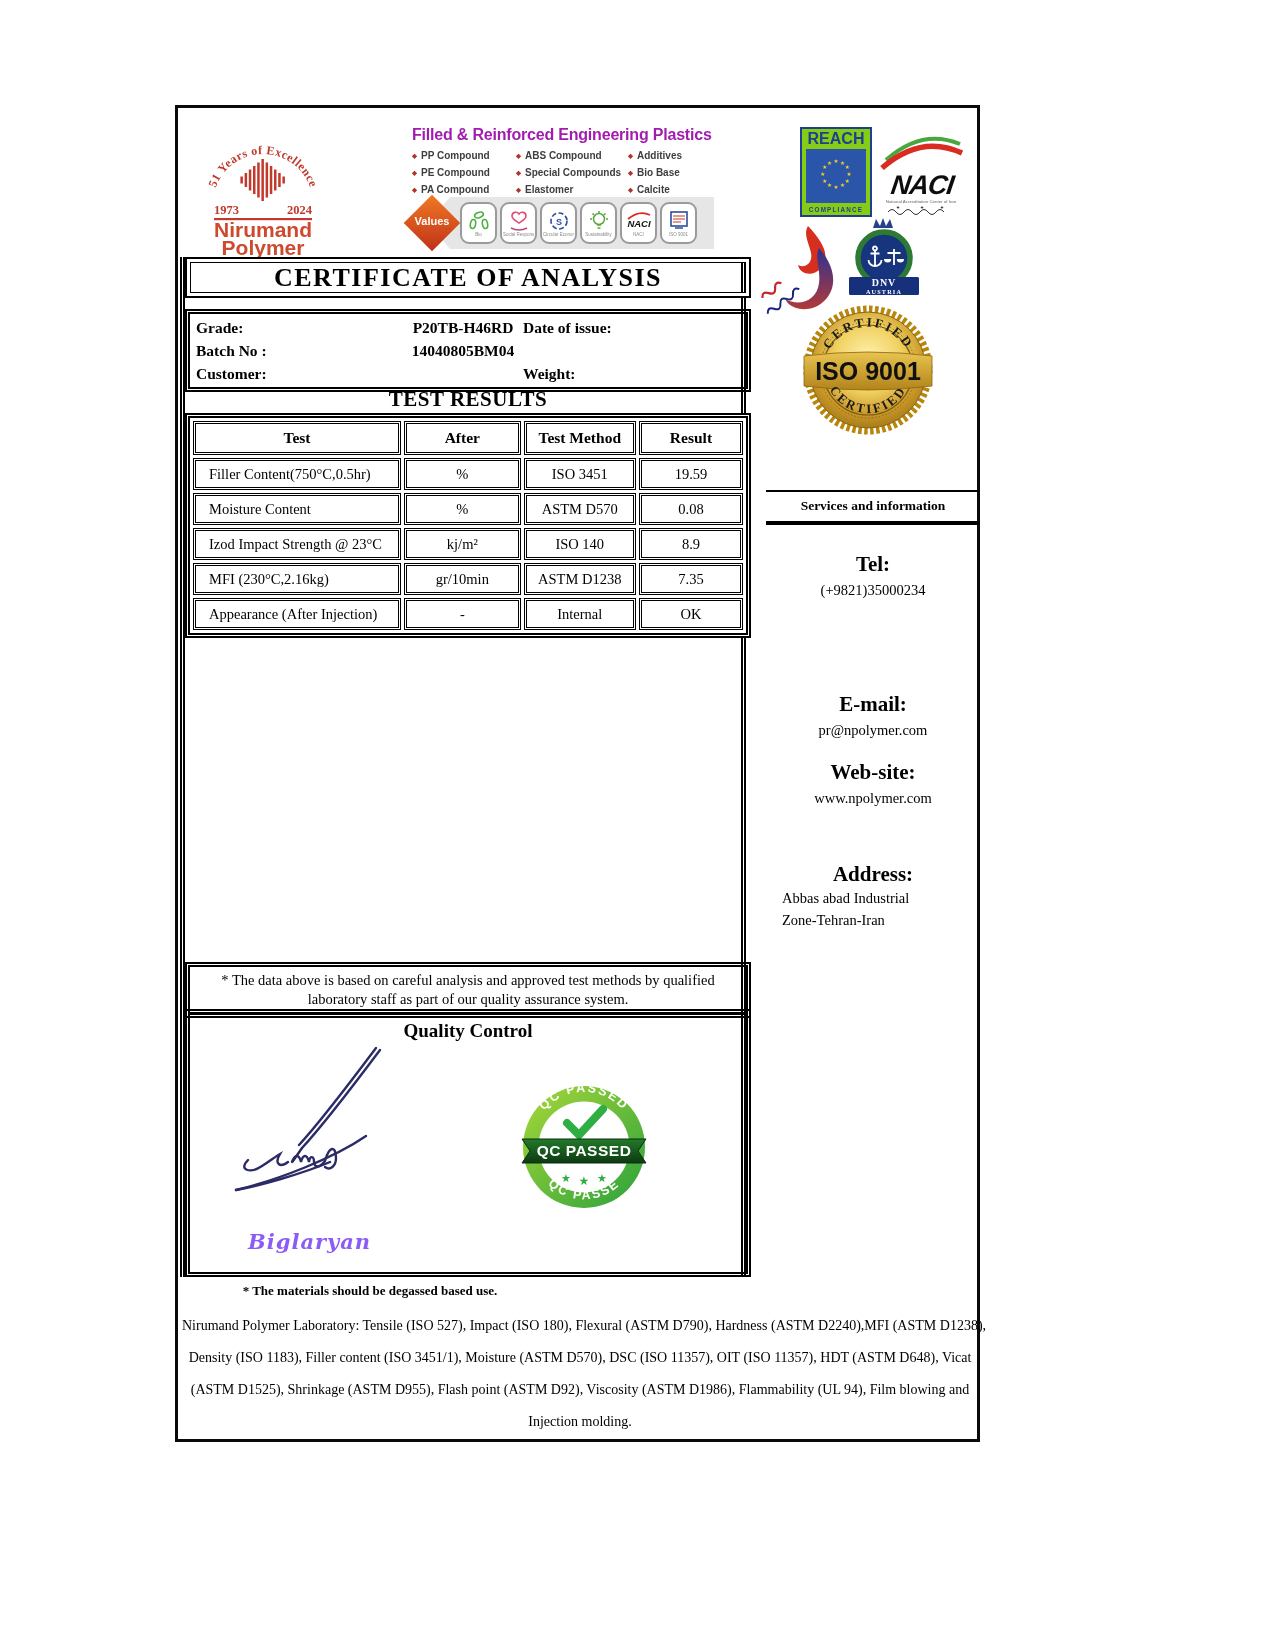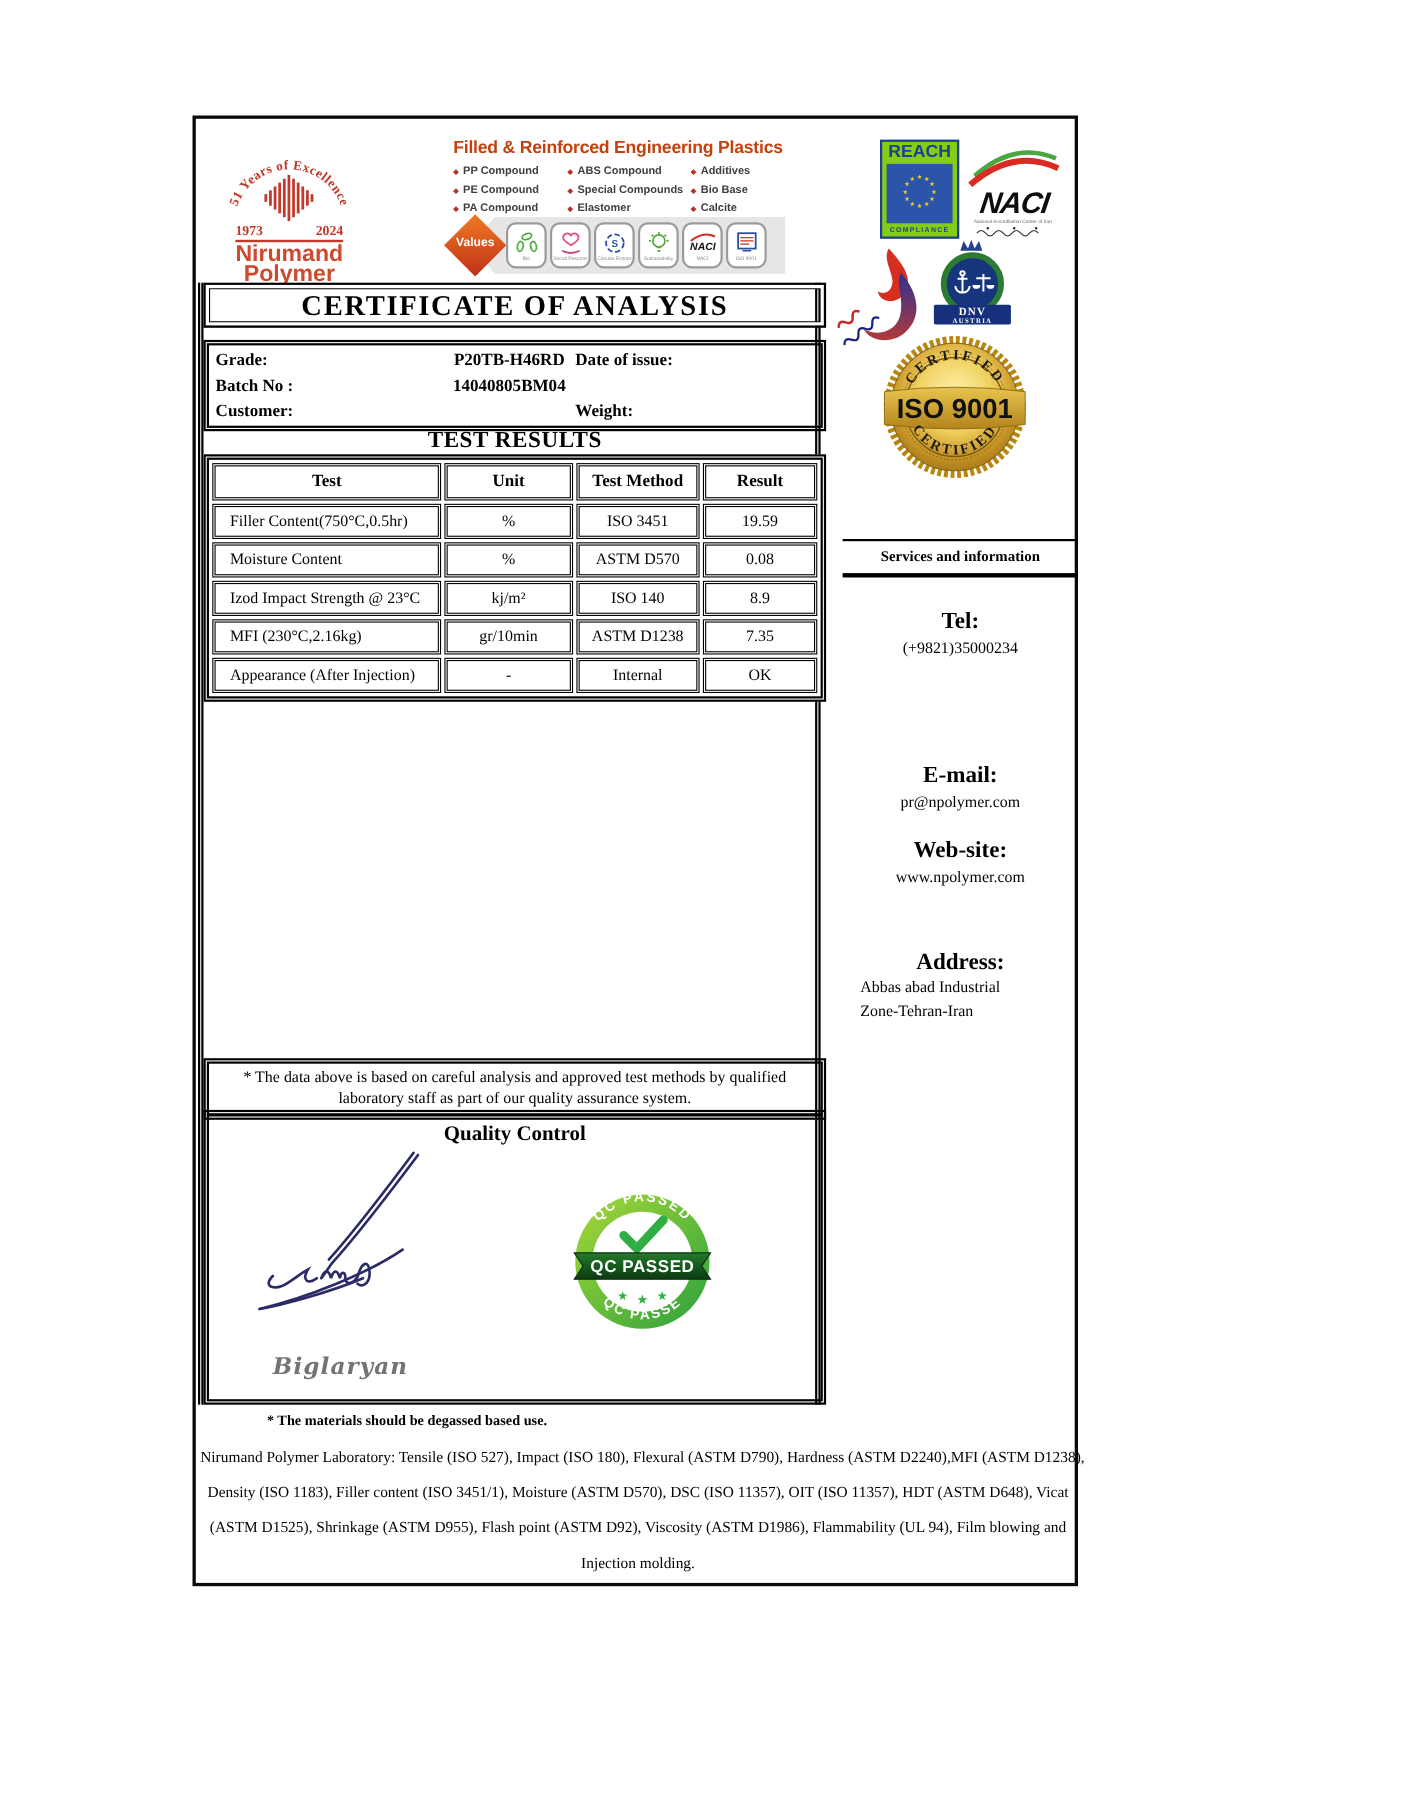--- a/index.html
+++ b/index.html
@@ -5,21 +5,21 @@
   html,body{margin:0;padding:0;background:#fff;}
   .page{position:relative;width:1275px;height:1650px;background:#fff;overflow:hidden;
         font-family:"Liberation Serif",serif;color:#000;}
   .abs{position:absolute;}
   
   .doc-border{left:175px;top:105px;width:799px;height:1331px;border:3px solid #0a0a0a;}
   
   .nirumand-logo{left:188px;top:118px;}
   .products{left:412px;top:126px;width:302px;}
   .products-title{font-family:"Liberation Sans",sans-serif;font-weight:700;font-size:16px;
-                  color:#c2410c;letter-spacing:-0.2px;white-space:nowrap;}
+                  color:#a21caf;letter-spacing:-0.2px;white-space:nowrap;}
   .bullet-cols{display:flex;margin-top:6px;}
   .bullet-col{display:flex;flex-direction:column;gap:6px;}
   .bullet-col.c1{width:104px}.bullet-col.c2{width:112px}.bullet-col.c3{width:80px}
   .bullet-item{display:flex;align-items:center;font-family:"Liberation Sans",sans-serif;
                font-weight:700;font-size:10px;color:#3e3e3e;white-space:nowrap;}
   .bullet-item i{font-style:normal;font-size:6.5px;color:#b3352a;margin-right:4px;}
   .values-band{left:428px;top:197px;width:286px;height:52px;background:#e6e6e6;
                clip-path:polygon(0 50%,22px 0,100% 0,100% 100%,22px 100%);
                display:flex;align-items:center;padding-left:32px;gap:3px;box-sizing:border-box;}
   .vicon{width:37px;height:42px;background:#fff;border:2px solid #9b9b9b;border-radius:9px;
@@ -60,21 +60,21 @@
   table.results th{border:3px double #000;height:26px;font-weight:700;font-size:15.5px;text-align:center;}
   table.results td{border:3px double #000;height:24px;font-size:14.5px;text-align:center;}
   table.results td.first{text-align:left;padding-left:13px;}
   .footnote-box{left:0;top:705px;width:566px;border:5px double #000;box-sizing:border-box;
                 text-align:center;font-size:14.5px;padding:4px 8px;line-height:19px;}
   .qc-box{left:0;top:752px;width:566px;height:268px;border:5px double #000;box-sizing:border-box;}
   .qc-title{left:0;top:6px;width:556px;text-align:center;font-weight:700;font-size:19px;}
   .signature{left:40px;top:30px;}
   .qc-badge{left:330px;top:69px;}
   .sig-name{left:58px;top:215px;font-family:"DejaVu Serif",serif;font-style:italic;font-weight:700;
-            font-size:21px;letter-spacing:1px;color:#737373;}
+            font-size:21px;letter-spacing:1px;color:#8b5cf6;}
   
   .services{left:766px;top:490px;width:214px;text-align:center;border-top:2px solid #000;
             border-bottom:4px solid #000;padding:6px 0 7px 0;font-weight:700;font-size:13.5px;
             box-sizing:border-box;}
   .contact{width:214px;left:766px;text-align:center;}
   .contact .lbl{font-weight:700;font-size:21px;}
   .contact .val{font-size:14.5px;margin-top:5px;}
   .contact .addr-line{text-align:left;margin-left:16px;font-size:14.5px;line-height:22px;}
   
   .degas{left:190px;top:1283px;width:360px;text-align:center;font-weight:700;font-size:13px;}
@@ -350,21 +350,21 @@
       <table class="results">
         <colgroup>
             <col style="width:200px">
             <col style="width:112px">
             <col style="width:108px">
             <col style="width:100px">
           </colgroup>
         <tbody>
             <tr>
           <th>Test</th>
-          <th>Unit</th>
+          <th>After</th>
           <th>Test Method</th>
           <th>Result</th>
         </tr>
         <tr>
           <td class="first">Filler Content(750°C,0.5hr)</td>
           <td>%</td>
           <td>ISO 3451</td>
           <td>19.59</td>
         </tr>
         <tr>

